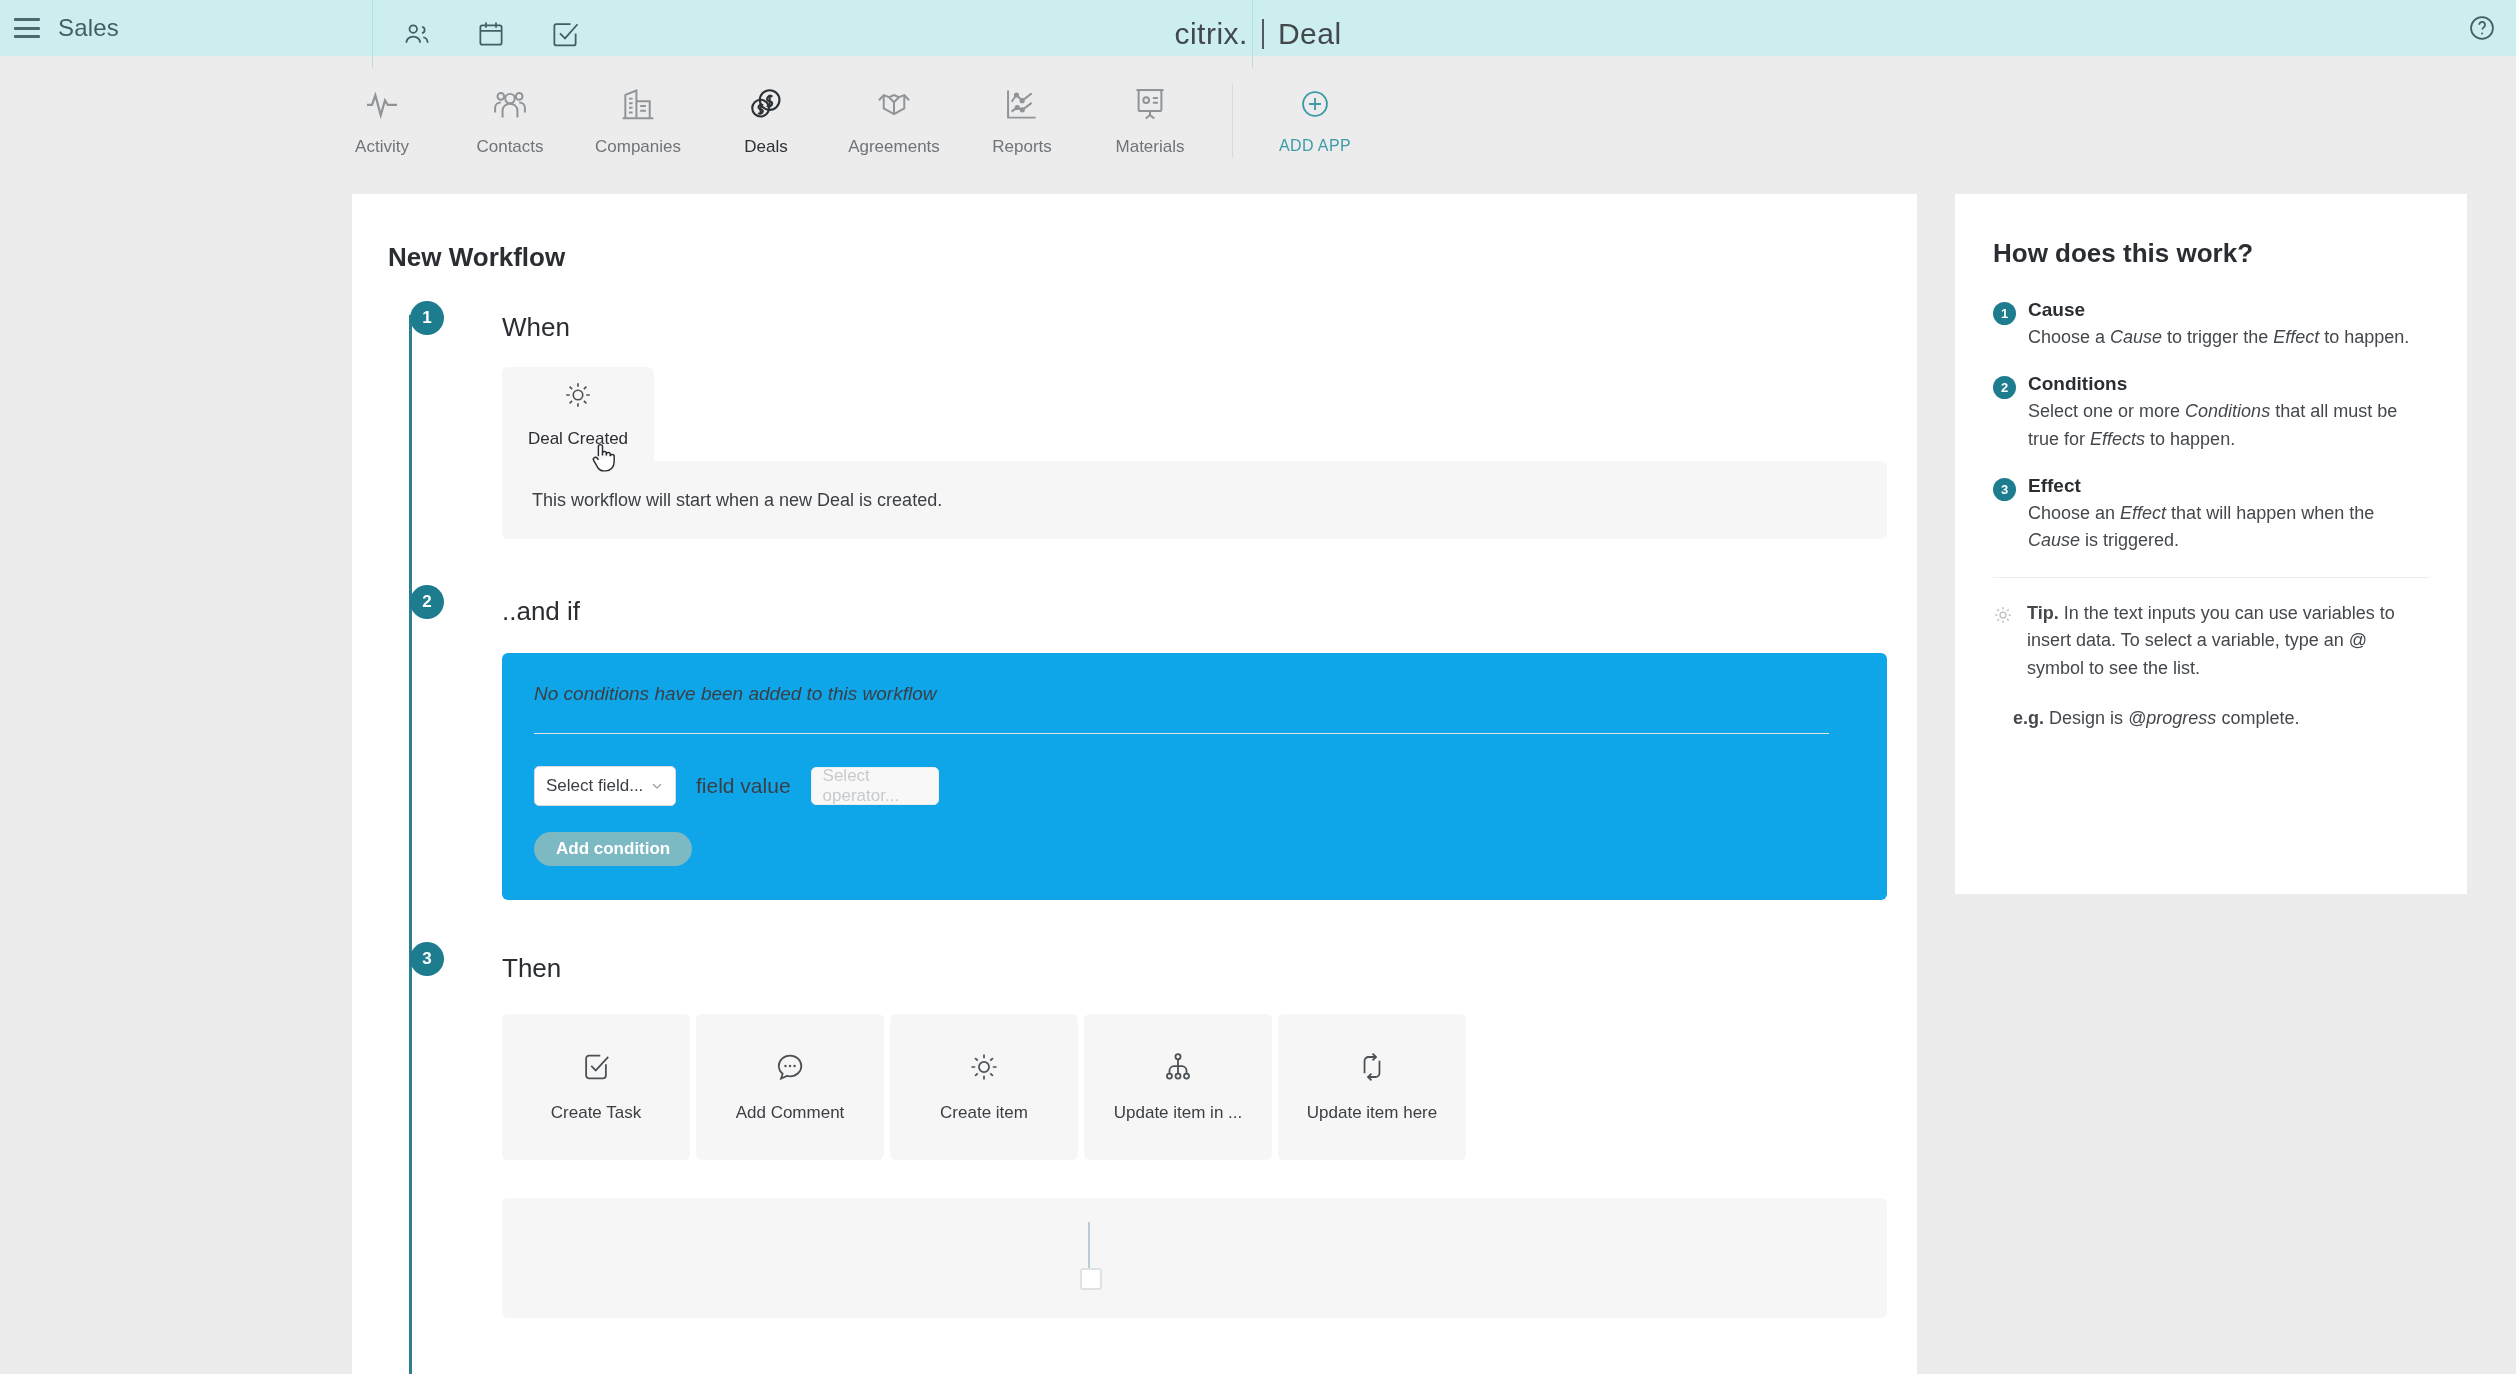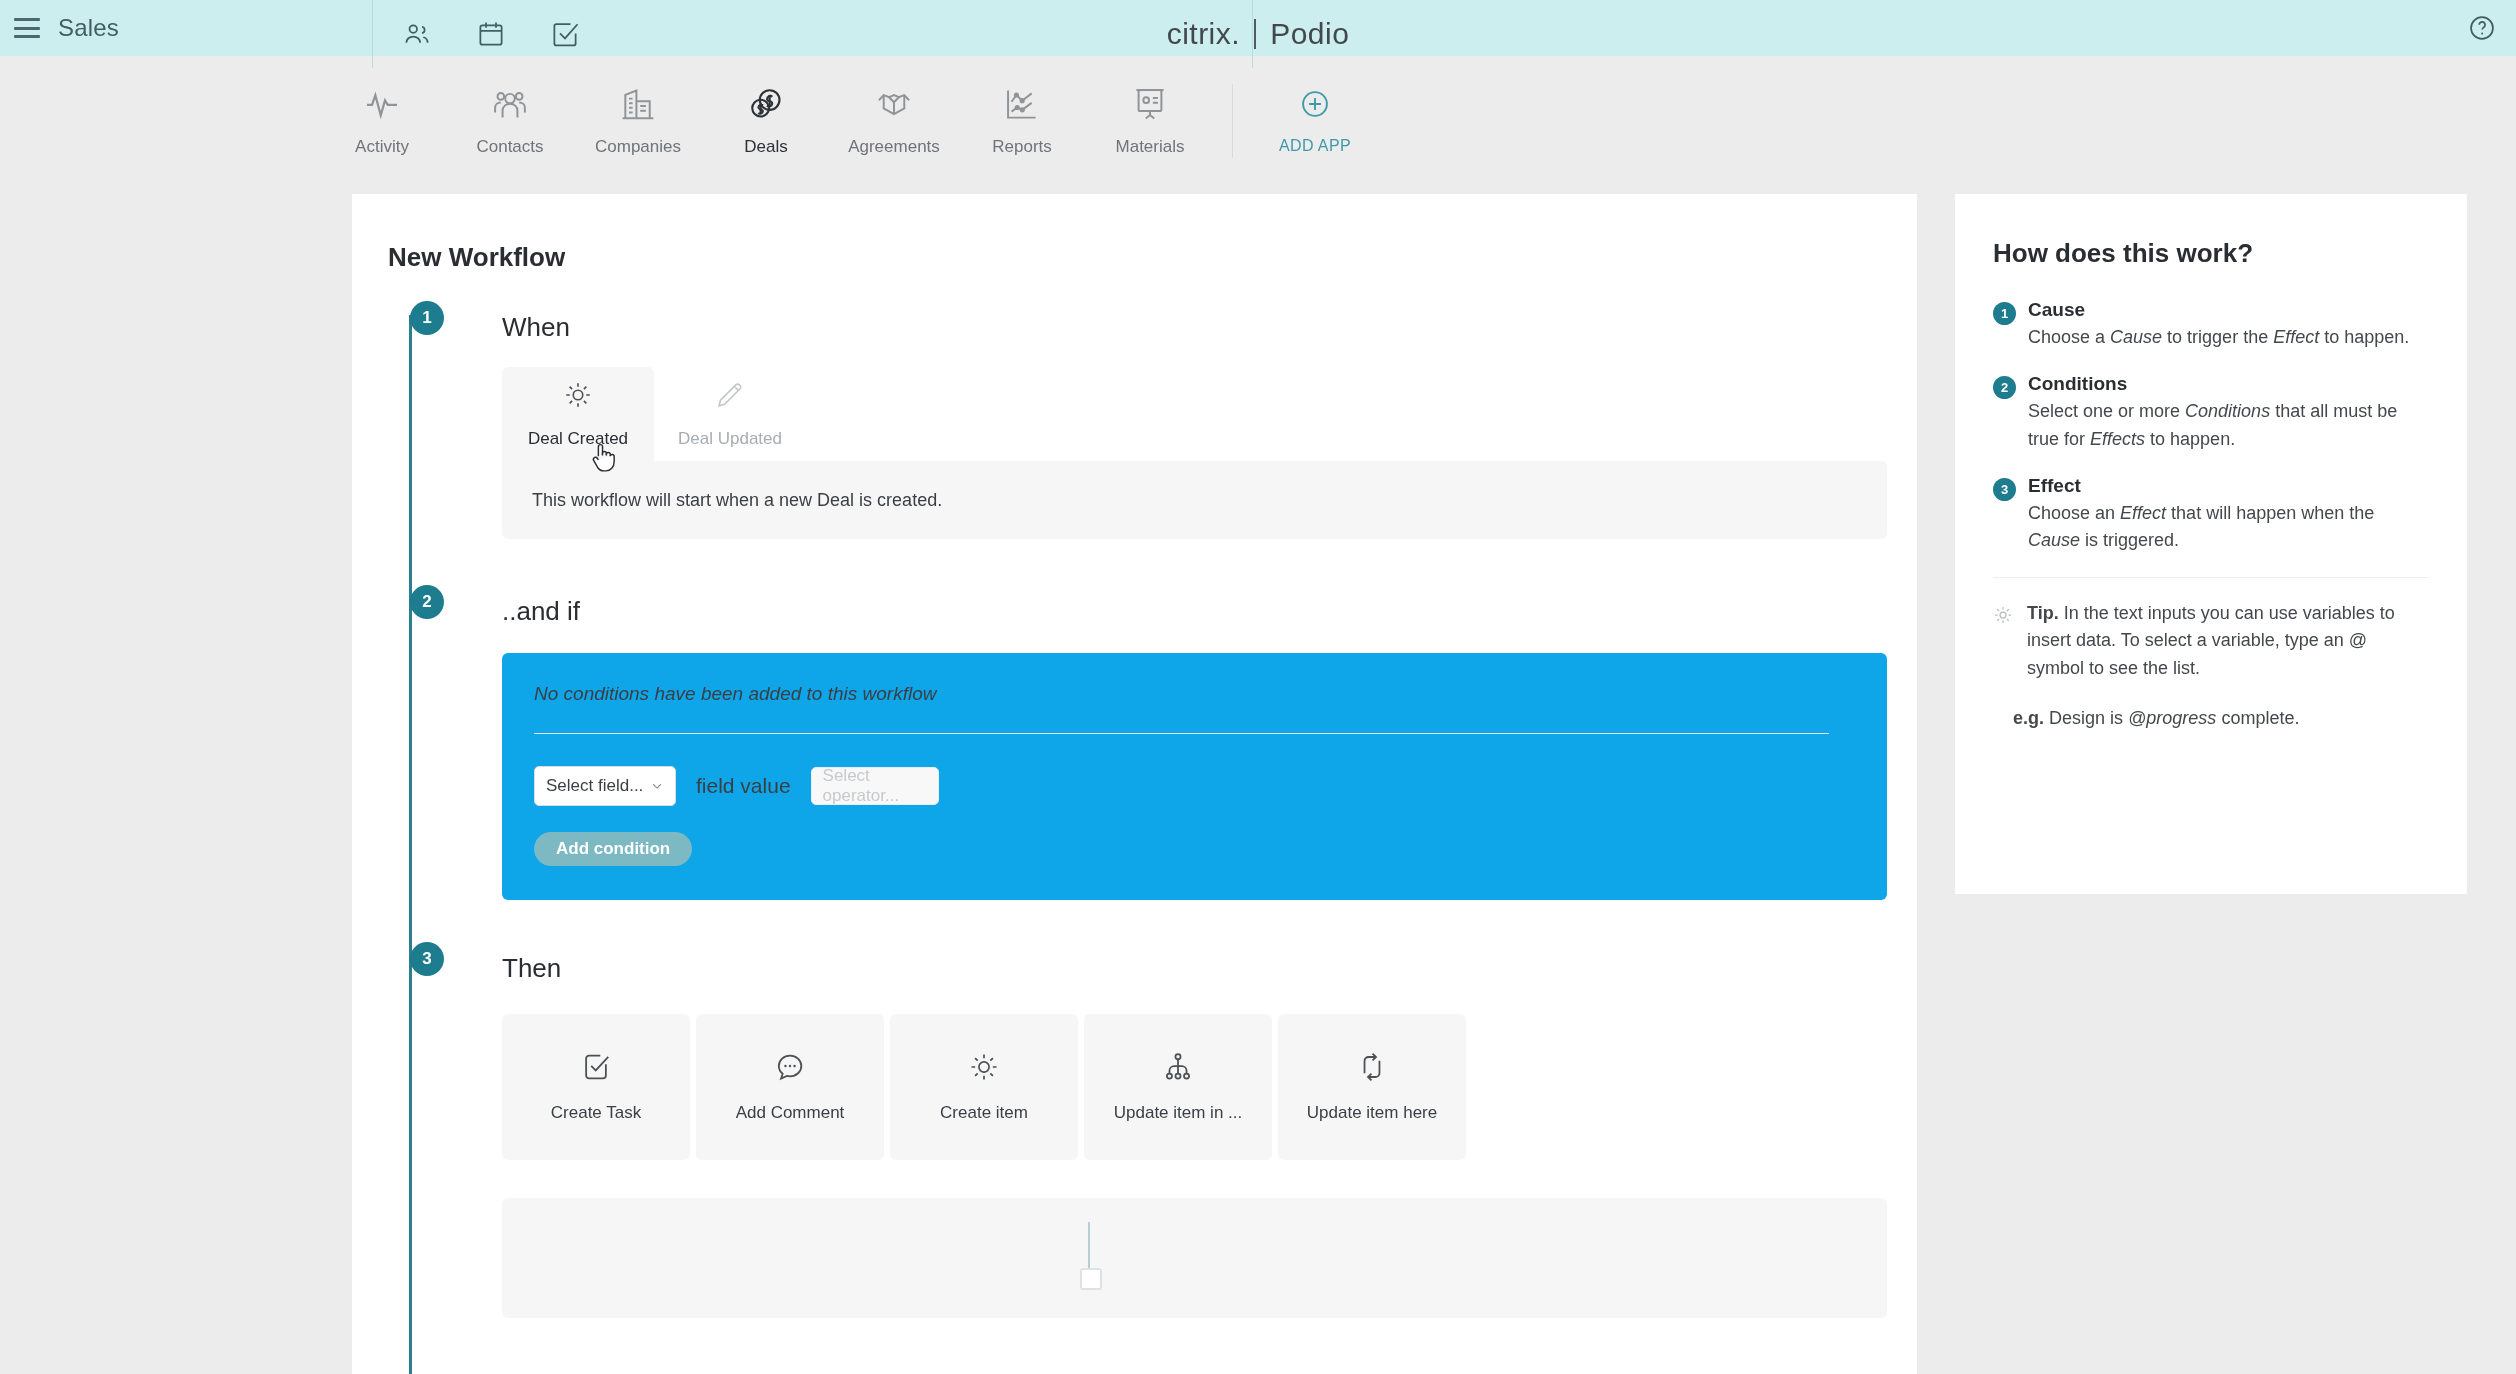--- a/index.html
+++ b/index.html
@@ -269,21 +269,21 @@
         <path d="M20.5 11.5v8a1.6 1.6 0 01-1.6 1.6H5.1A1.6 1.6 0 013.5 19.5V5.6A1.6 1.6 0 015.1 4h11.3"></path>
         <path d="M8 11.5l4 4L22 4.2"></path>
       </svg>
     </div>
   </div>
 
   <div class="brand">
     <div class="brand-inner">
       <div class="brand-citrix">citrix.</div>
       <div class="brand-bar"></div>
-      <div class="brand-podio">Podio</div>
+      <div class="brand-podio">Deal</div>
     </div>
   </div>
 
   <div class="help-btn">
     <svg width="32" height="32" viewBox="0 0 24 24" fill="none" stroke="currentColor" stroke-width="1.3">
       <circle cx="12" cy="12" r="8.2"></circle>
       <path d="M9.9 9.5a2.2 2.2 0 114.2 1c-.5 1-1.9 1.3-1.9 2.6"></path>
       <circle cx="12.1" cy="16.2" r=".75" fill="currentColor" stroke="none"></circle>
     </svg>
   </div>
@@ -411,29 +411,20 @@
       <div class="when-wrap">
         <div class="trigger-tabs">
           <div class="trigger-tab selected">
             <span class="ico">
               <svg width="30" height="30" viewBox="0 0 24 24" fill="none" stroke="currentColor" stroke-width="1.3">
                 <circle cx="12" cy="12" r="3.8"></circle>
                 <path d="M12 2.6v2.8M12 18.6v2.8M2.6 12h2.8M18.6 12h2.8M5.3 5.3l2 2M16.7 16.7l2 2M18.7 5.3l-2 2M7.3 16.7l-2 2"></path>
               </svg>
             </span>
             <span class="lbl">Deal Created</span>
-          </div>
-          <div class="trigger-tab muted">
-            <span class="ico">
-              <svg width="30" height="30" viewBox="0 0 24 24" fill="none" stroke="currentColor" stroke-width="1.3">
-                <path d="M19.6 3.9a2.1 2.1 0 00-3 0L4.4 16.1l-1.2 4.5 4.5-1.2L19.9 7.2a2.1 2.1 0 00-.3-3.3z"></path>
-                <path d="M15.8 5.4l3.1 3.1"></path>
-              </svg>
-            </span>
-            <span class="lbl">Deal Updated</span>
           </div>
         </div>
         <div class="trigger-body">This workflow will start when a new Deal is created.</div>
         <div class="cursor-hand">
           <svg width="30" height="34" viewBox="0 0 24 28" fill="#fff" stroke="#2a2d31" stroke-width="1.2">
             <path d="M8.2 12.5V4.7a1.7 1.7 0 013.4 0v7.2"></path>
             <path d="M11.6 11.5v-1.3a1.6 1.6 0 013.2 0v1.5"></path>
             <path d="M14.8 11.9v-.9a1.6 1.6 0 013.2 0v1.3"></path>
             <path d="M18 12.6c0-.9.7-1.5 1.6-1.5s1.6.7 1.6 1.6v4.1c0 4.6-3 7.8-6.8 7.8h-2c-2.3 0-3.6-1-4.9-3L4.3 16c-.5-.9-.2-1.9.7-2.4.8-.4 1.8-.2 2.3.6l.9 1.4"></path>
           </svg>

